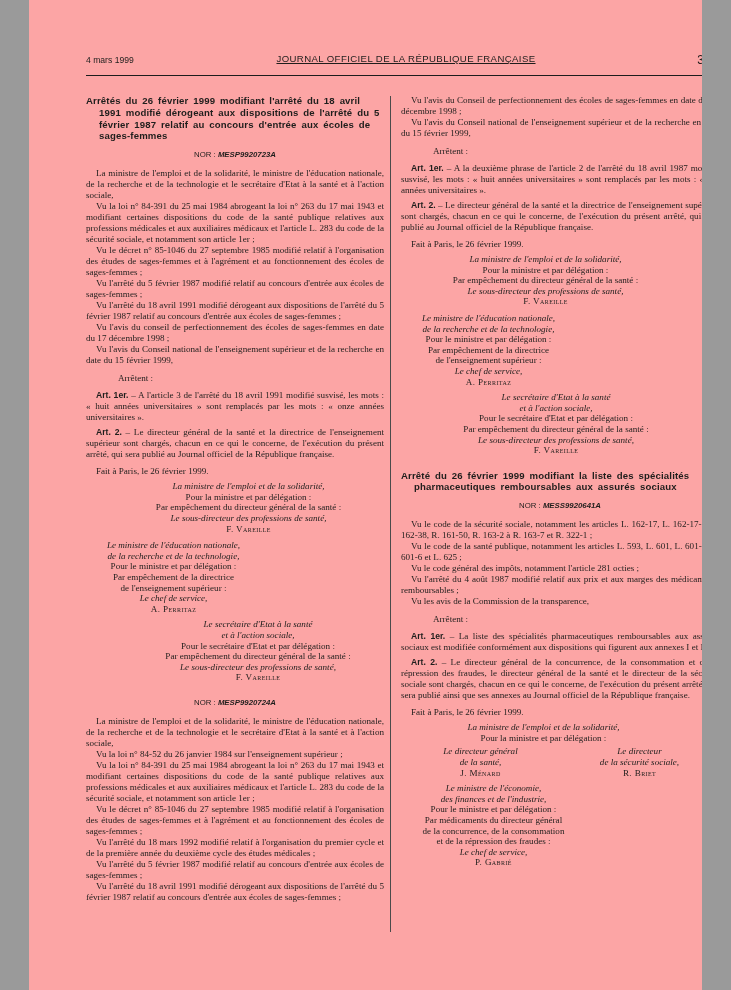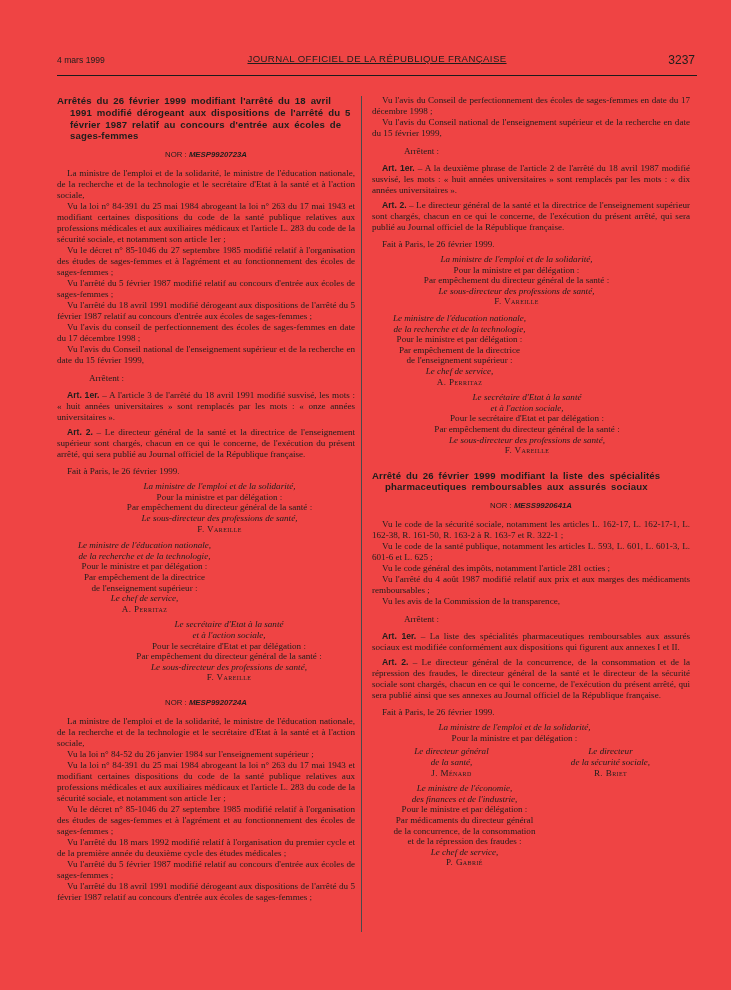--- a/index.html
+++ b/index.html
@@ -1,16 +1,16 @@
 <!DOCTYPE html>
 <html lang="fr"><head>
 <meta charset="utf-8">
 <style>
   html,body{margin:0;padding:0;background:#9a9a9a;}
-  .page{position:relative;width:731px;height:990px;margin:0 auto;background:#ef4444;
+  .page{position:relative;width:673px;height:990px;margin:0 auto;background:#fca5a5;
         color:#1f1e1c;font-family:"Liberation Serif",serif;overflow:hidden;}
   
   .hdr{position:absolute;top:53px;left:57px;width:640px;height:14px;
        font-family:"Liberation Sans",sans-serif;}
   .hd-date{position:absolute;left:0;top:2px;font-size:8.6px;}
   .hd-title{position:absolute;left:0;right:0;text-align:center;top:0;font-size:9.6px;letter-spacing:.4px;text-decoration:underline;}
   .hd-page{position:absolute;right:2px;top:0;font-size:12px;}
   .hrule{position:absolute;top:75px;left:57px;width:640px;border-top:1.6px solid #1c1c1c;}
   .vrule{position:absolute;left:361px;top:96px;height:836px;width:1px;background:#4a4a4a;}
   

